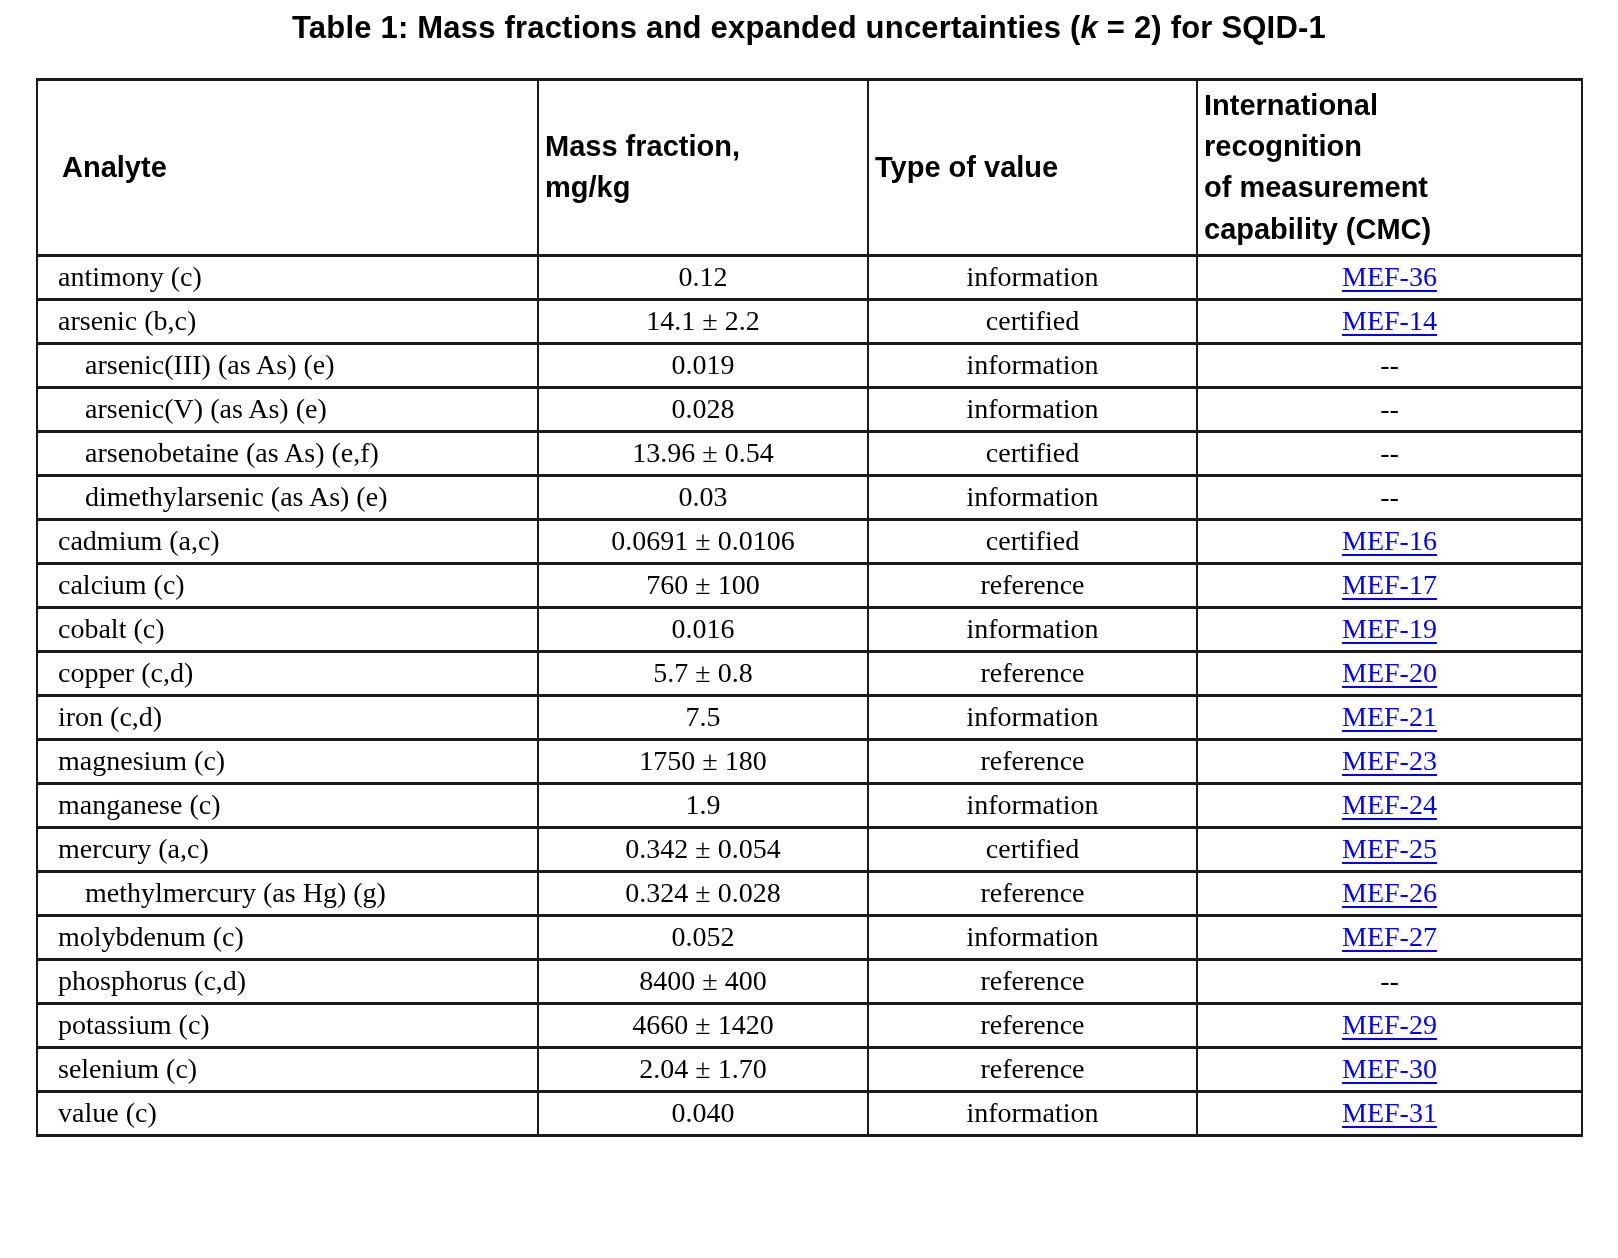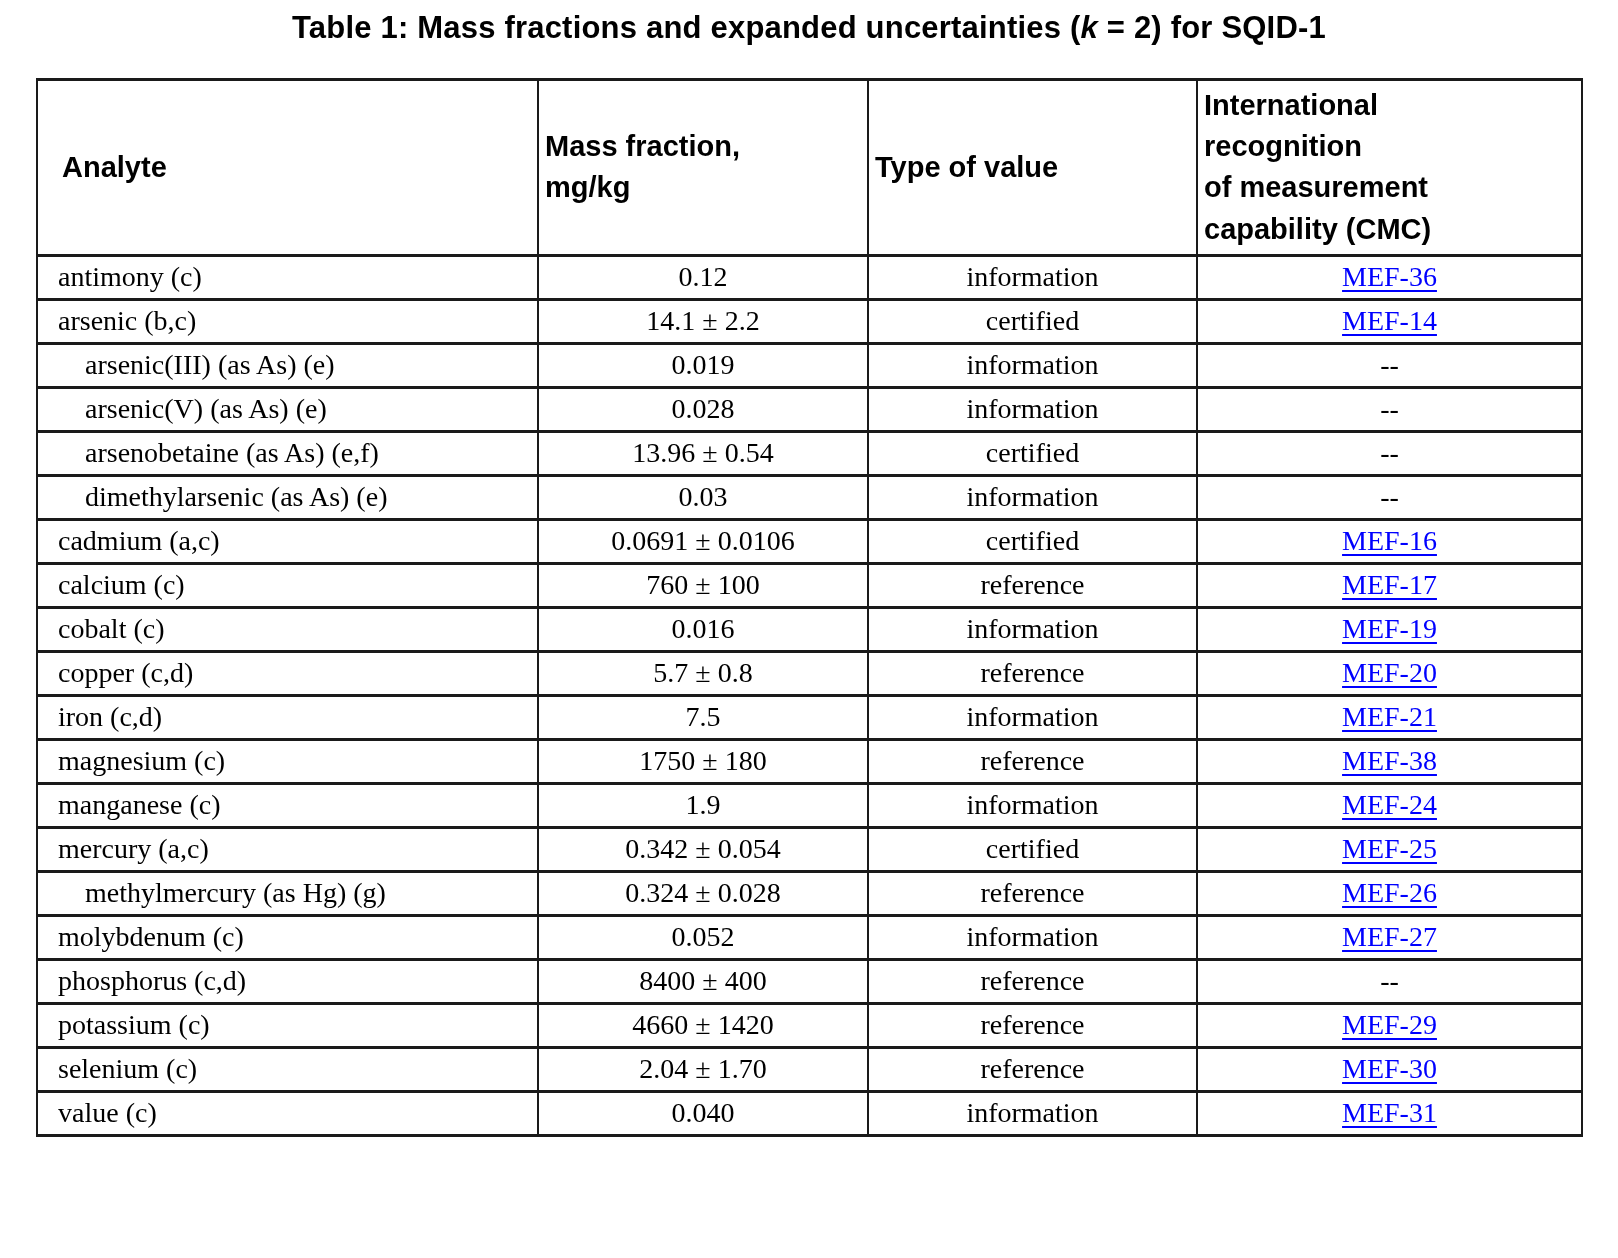--- a/index.html
+++ b/index.html
@@ -135,21 +135,21 @@
       <tr>
     <td class="cell-analyte">iron (c,d)</td>
     <td class="cell-center">7.5</td>
     <td class="cell-center">information</td>
     <td class="cell-center"><a href="#" class="mef-link">MEF-21</a></td>
   </tr>
       <tr>
     <td class="cell-analyte">magnesium (c)</td>
     <td class="cell-center">1750 ± 180</td>
     <td class="cell-center">reference</td>
-    <td class="cell-center"><a href="#" class="mef-link">MEF-38</a></td>
+    <td class="cell-center"><a href="#" class="mef-link">MEF-23</a></td>
   </tr>
       <tr>
     <td class="cell-analyte">manganese (c)</td>
     <td class="cell-center">1.9</td>
     <td class="cell-center">information</td>
     <td class="cell-center"><a href="#" class="mef-link">MEF-24</a></td>
   </tr>
       <tr>
     <td class="cell-analyte">mercury (a,c)</td>
     <td class="cell-center">0.342 ± 0.054</td>

